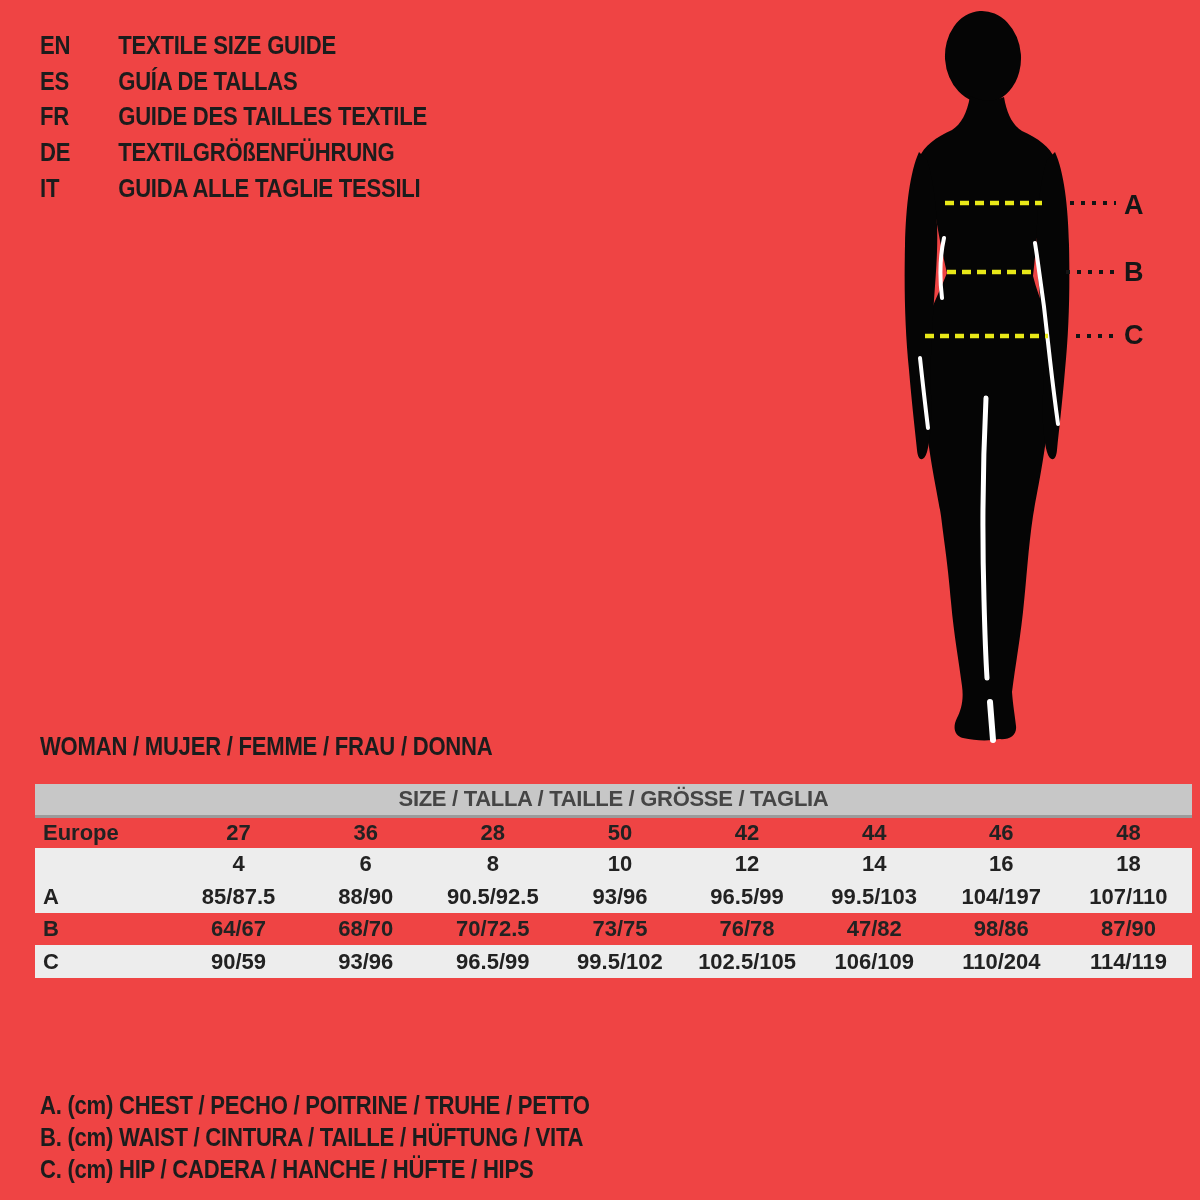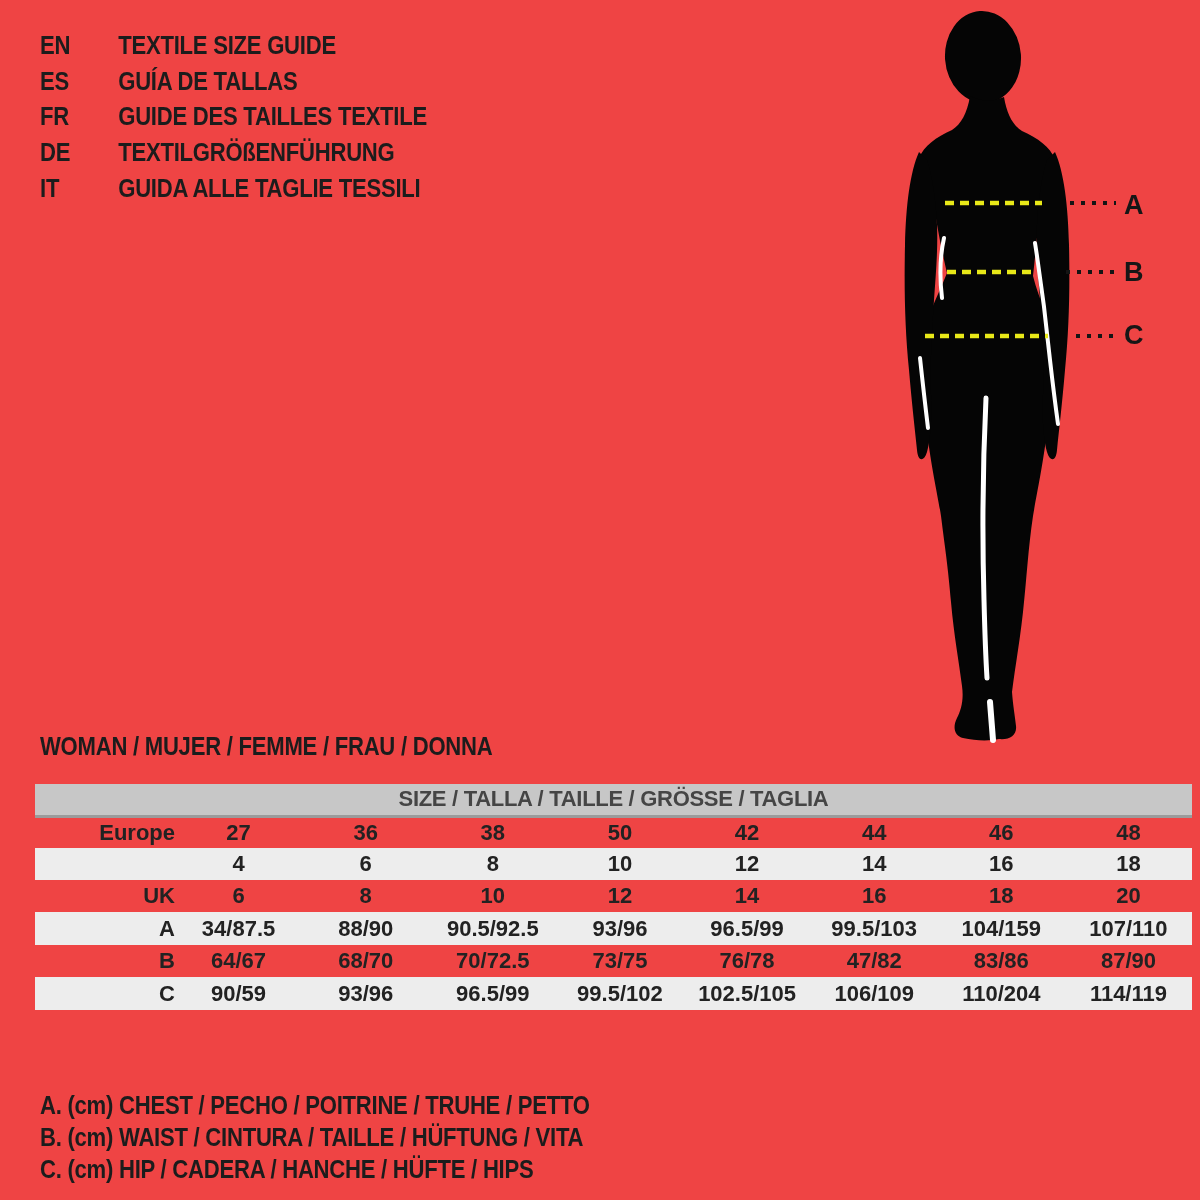--- a/index.html
+++ b/index.html
@@ -20,21 +20,21 @@
   
   .measure-label{position:absolute;left:1124px;width:40px;text-align:left;font-size:27px;font-weight:600;color:#161616;}
 
   
   #category-line{position:absolute;left:40px;top:731px;font-size:26px;font-weight:bold;letter-spacing:-0.3px;white-space:nowrap;}
 
   
   #size-table{position:absolute;left:35px;top:784px;width:1157px;border-collapse:collapse;table-layout:fixed;
     font-size:22px;font-weight:bold;color:#222;}
   #size-table td{padding:0;text-align:center;vertical-align:middle;overflow:hidden;white-space:nowrap;}
-  #size-table td.lbl{text-align:right;padding-left:8px;}
+  #size-table td.lbl{text-align:left;padding-left:8px;}
   #size-table tr{height:32px;padding-left:44px;}
   tr.hdr{height:33px;}
   tr.hdr td{background:#c7c7c7;color:#454545;text-align:left;padding-left:8px;
     border-bottom:3px solid #9b9b9b;letter-spacing:-0.3px;}
   tr.shade td{background:#ededed;}
 
   
   #notes-block{position:absolute;left:40px;top:1089px;font-size:26px;font-weight:bold;letter-spacing:-0.3px;white-space:nowrap;}
   .note-row{line-height:32px;}
 </style>
@@ -161,69 +161,58 @@
         <col>
     </colgroup>
     <tbody>
       <tr class="hdr">
         <td colspan="9">SIZE / TALLA / TAILLE / GRÖSSE / TAGLIA</td>
       </tr>
       <tr>
         <td class="lbl">Europe</td>
         <td>27</td>
         <td>36</td>
-        <td>38</td>
+        <td>28</td>
         <td>50</td>
         <td>42</td>
         <td>44</td>
         <td>46</td>
         <td>48</td>
       </tr>
       <tr class="shade">
         <td class="lbl"></td>
         <td>4</td>
         <td>6</td>
         <td>8</td>
         <td>10</td>
         <td>12</td>
         <td>14</td>
         <td>16</td>
         <td>18</td>
       </tr>
-      <tr>
-        <td class="lbl">UK</td>
-        <td>6</td>
-        <td>8</td>
-        <td>10</td>
-        <td>12</td>
-        <td>14</td>
-        <td>16</td>
-        <td>18</td>
-        <td>20</td>
-      </tr>
       <tr class="shade" style="height:33px;">
         <td class="lbl">A</td>
-        <td>34/87.5</td>
+        <td>85/87.5</td>
         <td>88/90</td>
         <td>90.5/92.5</td>
         <td>93/96</td>
         <td>96.5/99</td>
         <td>99.5/103</td>
-        <td>104/159</td>
+        <td>104/197</td>
         <td>107/110</td>
       </tr>
       <tr>
         <td class="lbl">B</td>
         <td>64/67</td>
         <td>68/70</td>
         <td>70/72.5</td>
         <td>73/75</td>
         <td>76/78</td>
         <td>47/82</td>
-        <td>83/86</td>
+        <td>98/86</td>
         <td>87/90</td>
       </tr>
       <tr class="shade" style="height:33px;">
         <td class="lbl">C</td>
         <td>90/59</td>
         <td>93/96</td>
         <td>96.5/99</td>
         <td>99.5/102</td>
         <td>102.5/105</td>
         <td>106/109</td>

